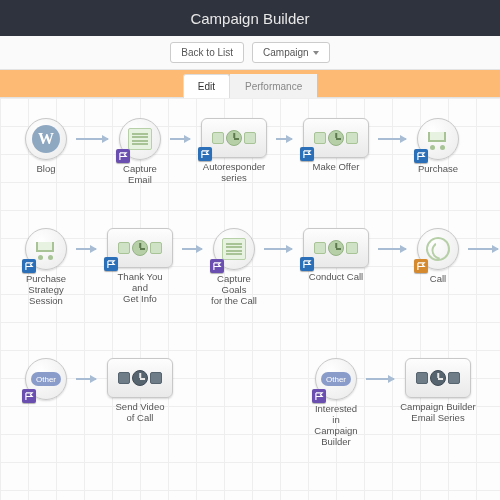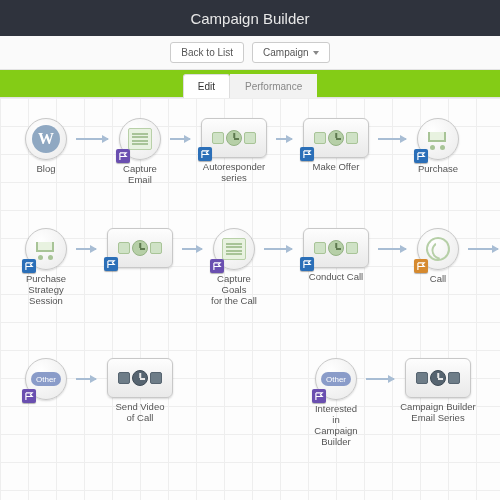--- a/index.html
+++ b/index.html
@@ -45,21 +45,21 @@
     gap: 4px;
   }
   .caret {
     width: 0; height: 0;
     border-left: 3px solid transparent;
     border-right: 3px solid transparent;
     border-top: 4px solid #888;
   }
   .tabs {
     height: 28px;
-    background: #84cc16;
+    background: #fdba74;
     border-bottom: 1px solid #e3e3e3;
     display: flex;
     align-items: flex-end;
     justify-content: center;
     gap: 0;
   }
   .tab {
     padding: 6px 14px;
     font-size: 10px;
     color: #888;
@@ -334,20 +334,23 @@
           <div class="blk"></div>
           <div class="clk"></div>
           <div class="blk"></div>
         </div>
         <div class="flag" style="background: rgb(43, 111, 184);">
           <svg viewBox="0 0 10 10">
             <path d="M1 1 L1 9 M1 1 L8 1 L6 3 L8 5 L1 5" stroke="#fff" stroke-width="1.3" fill="none"></path>
           </svg>
         </div>
       </div>
+      <div class="label">Thank You
+and
+Get Info</div>
     </div>
     <div class="node" style="left: 206px; top: 130px;">
       <div class="shape">
         <div class="lines-icon">
           <div></div>
           <div></div>
           <div></div>
           <div></div>
         </div>
         <div class="flag" style="background: rgb(106, 79, 176);">

